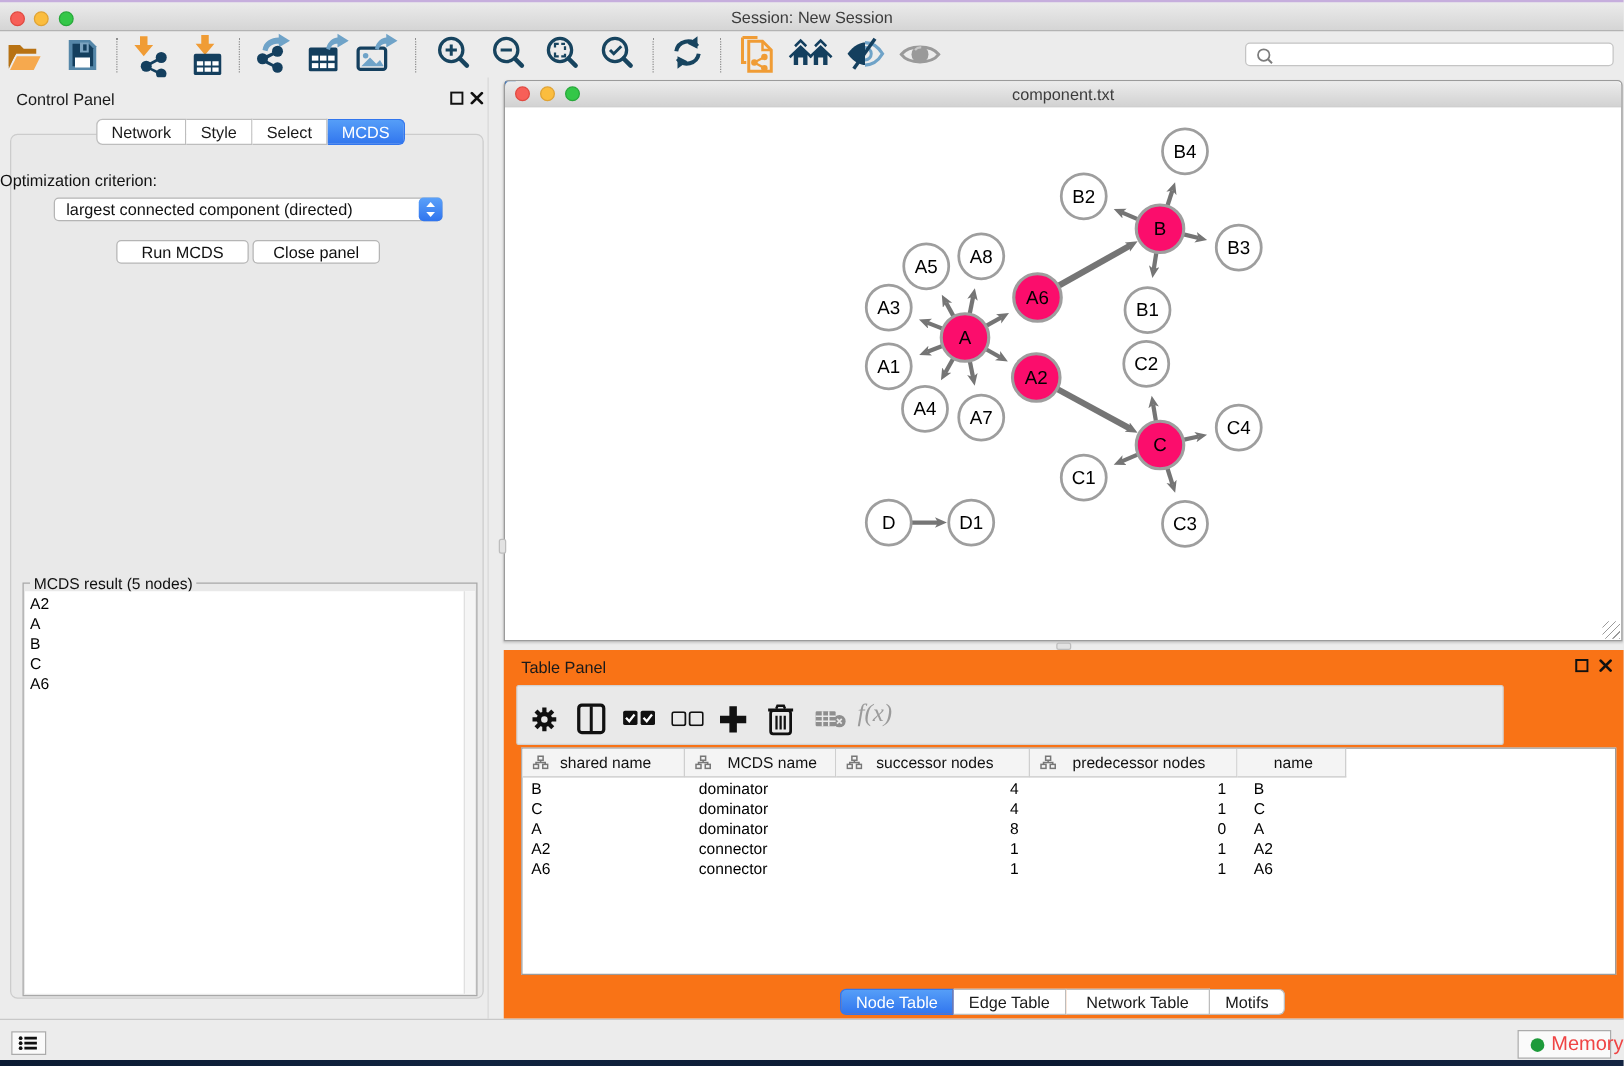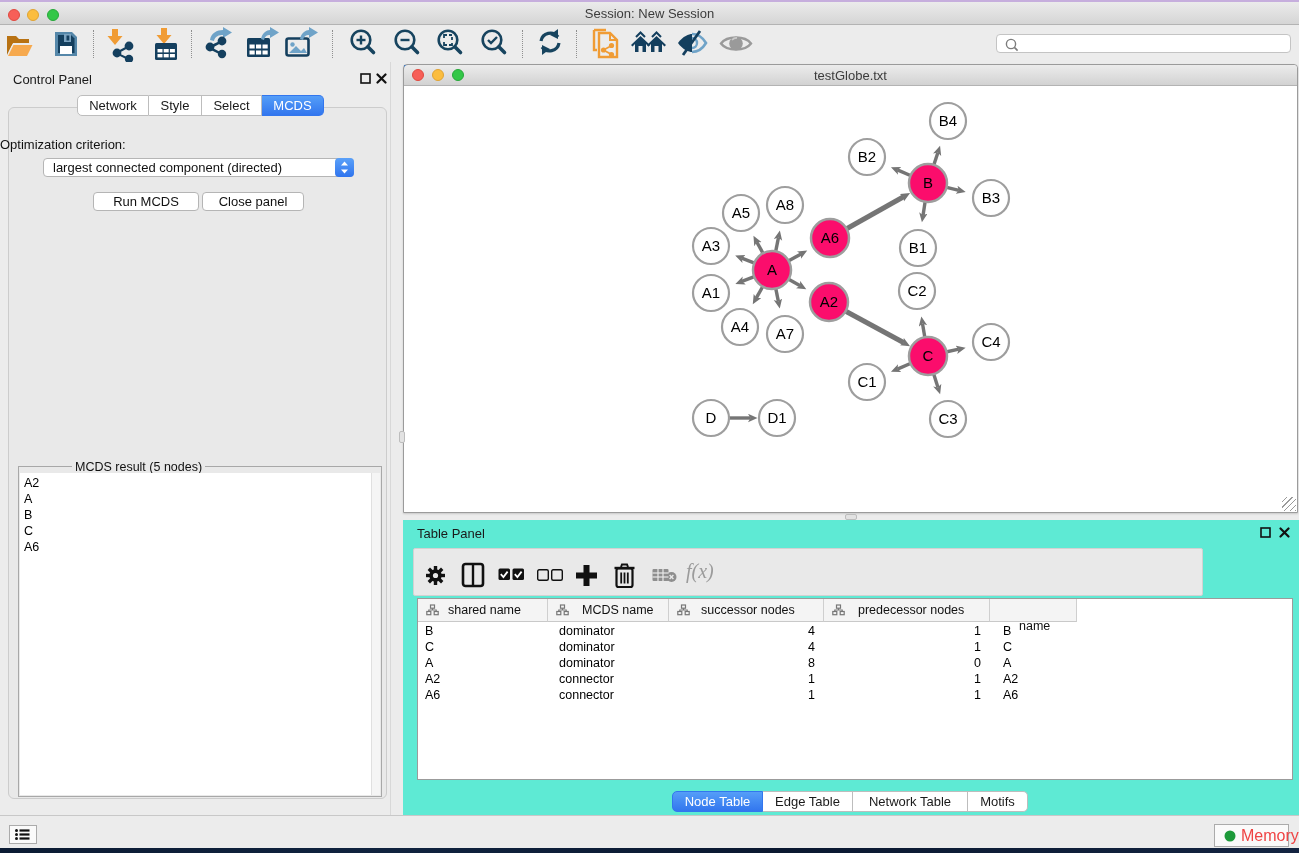--- a/index.html
+++ b/index.html
@@ -30,33 +30,33 @@
 .tab.first { border-left:1px solid #bdbdbd; border-radius:5px 0 0 5px; }
 .tab.last { border-radius:0 5px 5px 0; }
 .tab.sel { background:linear-gradient(#559ef8,#3276ee); color:#fff; border-color:#3276ee; }
 #optlbl { position:absolute; left:0; width:379px; text-align:left; top:75px; font-size:13px; color:#111; }
 #dropdown { position:absolute; left:43px; top:96px; width:311px; height:19px; background:#fff; border:1px solid #b5b5b5; border-radius:4px; font-size:13px; color:#111; line-height:17px; padding-left:9px; }
 #dropdown .step { position:absolute; right:-1px; top:-1px; width:19px; height:19px; border-radius:4px; background:linear-gradient(#5ba1f9,#2f74ee); }
 .btn { position:absolute; height:19px; background:#fff; border:1px solid #b5b5b5; border-radius:4px; font-size:13px; color:#111; text-align:center; line-height:17px; }
 
 #mcdsgrp { position:absolute; left:18px; top:398px; width:364px; height:337px; }
 #mcdsgrp .gb { position:absolute; left:0; top:6px; width:100%; height:331px; border:1px solid #a8a8a8; }
-#mcdsgrp .glbl { position:absolute; left:6px; top:0; background:#e9e9e9; padding:0 3px; font-size:12.5px; color:#111;margin-left:48px; }
+#mcdsgrp .glbl { position:absolute; left:6px; top:0; background:#e9e9e9; padding:0 3px; font-size:12.5px; color:#111; }
 #mcdslist { position:absolute; left:2px; top:13px; width:360px; height:322px; background:#fff; font-size:12.5px; color:#000; line-height:16px; padding:2px 0 0 4px; }
 #mcdssb { position:absolute; right:2px; top:13px; width:9px; height:322px; background:#f5f5f5; border-left:1px solid #e0e0e0; }
 
 #netwin { left:403px; top:64px; width:895px; height:449px; background:#fff; border:1px solid #9b9b9b; border-radius:4px 4px 0 0; box-shadow:0 1px 2px rgba(0,0,0,.15); }
 #netwin .wtbar { position:absolute; left:0; top:0; width:100%; height:21px; background:linear-gradient(#ececec,#d2d2d2); border-bottom:1px solid #b3b3b3; border-radius:4px 4px 0 0; }
 #netwin .t1 { left:8px; top:4px; background:#f75f58; border:0.5px solid #e04940; }
 #netwin .t2 { left:28px; top:4px; background:#fbbd3e; border:0.5px solid #e0a333; }
 #netwin .t3 { left:48px; top:4px; background:#34c748; border:0.5px solid #27a83a; }
 #netwin .ttl { position:absolute; width:100%; text-align:center; top:3px; font-size:13px; color:#3c3c3c; }
 #grip { position:absolute; right:1px; bottom:1px; width:14px; height:14px; background:repeating-linear-gradient(135deg, transparent 0 3px, #9a9a9a 3px 4px); }
 
-#tpanel { left:403px; top:520px; width:896px; height:295px; background:#5eead4; }
+#tpanel { left:403px; top:520px; width:896px; height:295px; background:#f97316; }
 #tpanel .hdr { position:absolute; left:14px; top:6px; font-size:13px; color:#1a1a1a; }
 #ttoolbar { position:absolute; left:10px; top:28px; width:790px; height:48px; background:#e9e9e9; border:1px solid #d2d2d2; border-radius:2px; }
 #tbl { position:absolute; left:14px; top:78px; width:876px; height:182px; background:#fff; border:1px solid #9b9b9b; }
 #tblhead { position:absolute; left:0; top:0; width:100%; height:23px; font-size:12.5px; color:#111; }
 .th { position:absolute; top:0; height:23px; background:#f4f4f4; border-right:1px solid #cfcfcf; border-bottom:1px solid #c9c9c9; }
 .thicon { position:absolute; top:5px; }
 .trow { position:absolute; left:0; width:100%; height:16px; font-size:12.5px; color:#000; line-height:16px; }
 .td { position:absolute; top:0; height:16px; }
 .tdr { text-align:right; }
 
@@ -257,21 +257,21 @@
   </div>
 </div>
 <div id="netwin" class="abs">
   <svg style="position:absolute;left:0;top:0" width="10" height="8" viewBox="0 0 10 8">
       <path d="M0 0 L9 0 L0 7 Z" fill="#4a7ab5"></path>
     </svg>
   <div class="wtbar">
     <div class="tl t1"></div>
       <div class="tl t2"></div>
       <div class="tl t3"></div>
-    <div class="ttl">testGlobe.txt</div>
+    <div class="ttl">component.txt</div>
   </div>
   <svg style="position:absolute;left:1px;top:21px" width="893" height="427" viewBox="0 0 893 427">
     <defs>
       <marker id="arw" markerWidth="10" markerHeight="9" refX="2.5" refY="4.25" orient="auto" markerUnits="userSpaceOnUse">
         <path d="M0 0 L9.5 4.25 L0 8.5 L2.4 4.25 Z" fill="#757575"></path>
       </marker>
     </defs>
 <g stroke="#757575">
 <line x1="359.4" y1="169.9" x2="351.8" y2="156.0" stroke-width="3.4" marker-end="url(#arw)"></line>
 <line x1="370.1" y1="168.3" x2="373.5" y2="151.4" stroke-width="3.4" marker-end="url(#arw)"></line>
@@ -413,21 +413,21 @@
     <div id="tblhead">
       <div class="th" style="left:0;width:130px"></div>
       <div class="th" style="left:130px;width:121px"></div>
       <div class="th" style="left:251px;width:155px"></div>
       <div class="th" style="left:406px;width:166px"></div>
       <div class="th" style="left:572px;width:87px"></div>
       <span style="position:absolute;left:30px;top:0;line-height:23px">shared name</span>
       <span style="position:absolute;left:164px;top:0;line-height:23px">MCDS name</span>
       <span style="position:absolute;left:283px;top:0;line-height:23px">successor nodes</span>
       <span style="position:absolute;left:440px;top:0;line-height:23px">predecessor nodes</span>
-      <span style="position:absolute;left:601px;top:16px;line-height:23px">name</span>
+      <span style="position:absolute;left:601px;top:0;line-height:23px">name</span>
       <svg class="thicon" style="left:8px" width="13" height="12" viewBox="0 0 13 12">
           <g fill="none" stroke="#777" stroke-width="1.2">
             <rect x="4.5" y="1" width="4" height="3.2"></rect>
             <rect x="0.8" y="7.5" width="4" height="3.2"></rect>
             <rect x="8.2" y="7.5" width="4" height="3.2"></rect>
             <path d="M6.5 4.2 v1.8 M2.8 7.5 v-1.5 h7.4 v1.5"></path>
           </g>
         </svg>
       <svg class="thicon" style="left:138px" width="13" height="12" viewBox="0 0 13 12">
           <g fill="none" stroke="#777" stroke-width="1.2">

